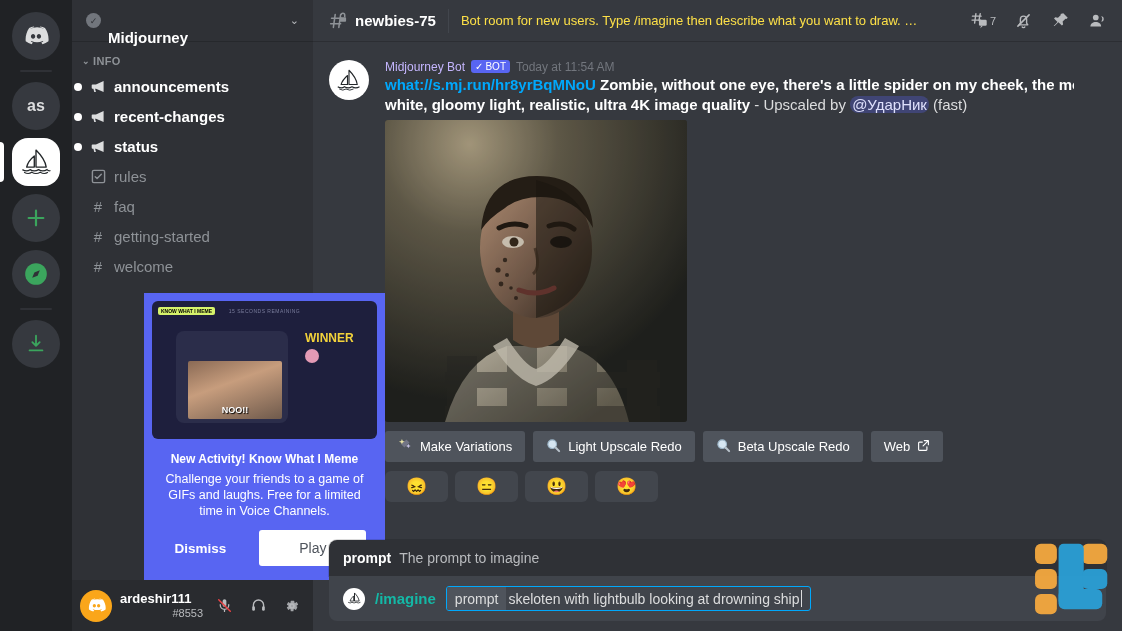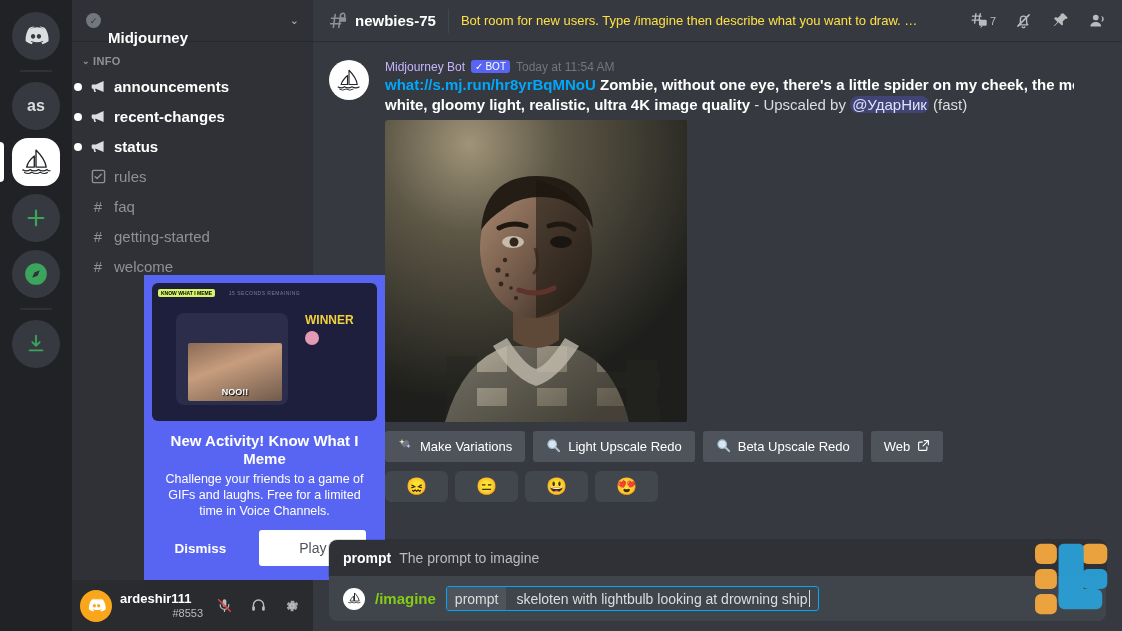--- a/index.html
+++ b/index.html
@@ -109,21 +109,21 @@
     position: absolute; bottom: 4px; left: 0; right: 0; text-align: center;
     color: #fff; font-size: 9px; font-weight: bold;
     text-shadow: 1px 1px 1px #000;
   }
   .pi-win {
     position: absolute; right: 8px; top: 30px; width: 64px;
     color: #f2d23b; font-size: 12px; font-weight: bold; text-align: left;
   }
   .pi-win .av { width:14px;height:14px;border-radius:50%;background:#e39ab5;margin-top:4px;}
   .promo-title {
-    color: #fff; font-size: 15px; font-weight: bold;
+    color: #fff; font-size: 12px; font-weight: bold;
     text-align: center; margin-top: 11px; line-height: 18px;
   }
   .promo-body {
     color: #fff; font-size: 12.5px; text-align: center;
     margin-top: 3px; line-height: 16px; padding: 0 4px;
   }
   .promo-actions {
     display: flex; justify-content: space-around;
     margin-top: 11px;
   }
@@ -239,31 +239,31 @@
   .composer {
     background: #40444b; border-radius: 0 0 8px 8px;
     display: flex; align-items: center; gap: 10px; padding: 10px 14px;
     min-height: 44px;
   }
   .cmd-avatar {
     width: 22px; height: 22px; border-radius: 50%; background: #fff;
     flex: 0 0 22px; display: flex; align-items: center; justify-content: center;
     overflow: hidden;
   }
-  .cmd-name { color: #84cc16; font-size: 15px; font-weight: bold; text-align: center; }
+  .cmd-name { color: #14b8a6; font-size: 15px; font-weight: bold; text-align: center; }
   .cmd-field {
     border: 1px solid #00a8fc; border-radius: 3px; display: flex;
     align-items: stretch; overflow: hidden; background: #40444b;
   }
   .cmd-chip {
     background: #4f545c; color: #dcddde; font-size: 14px;
     padding: 3px 8px; display: flex; align-items: center;
   }
   .cmd-val {
-    color: #dcddde; font-size: 14px; padding: 3px 8px 3px 10px;
+    color: #dcddde; font-size: 14px; padding: 3px 8px 3px 2px;
     display: flex; align-items: center; white-space: nowrap;
   }
   .caret {
     display: inline-block; width: 1px; height: 17px; background: #dcddde;
     margin-left: 1px;
   }
 
   
   .watermark {
     position: absolute; right: 8px; bottom: 10px; width: 84px; height: 84px;

